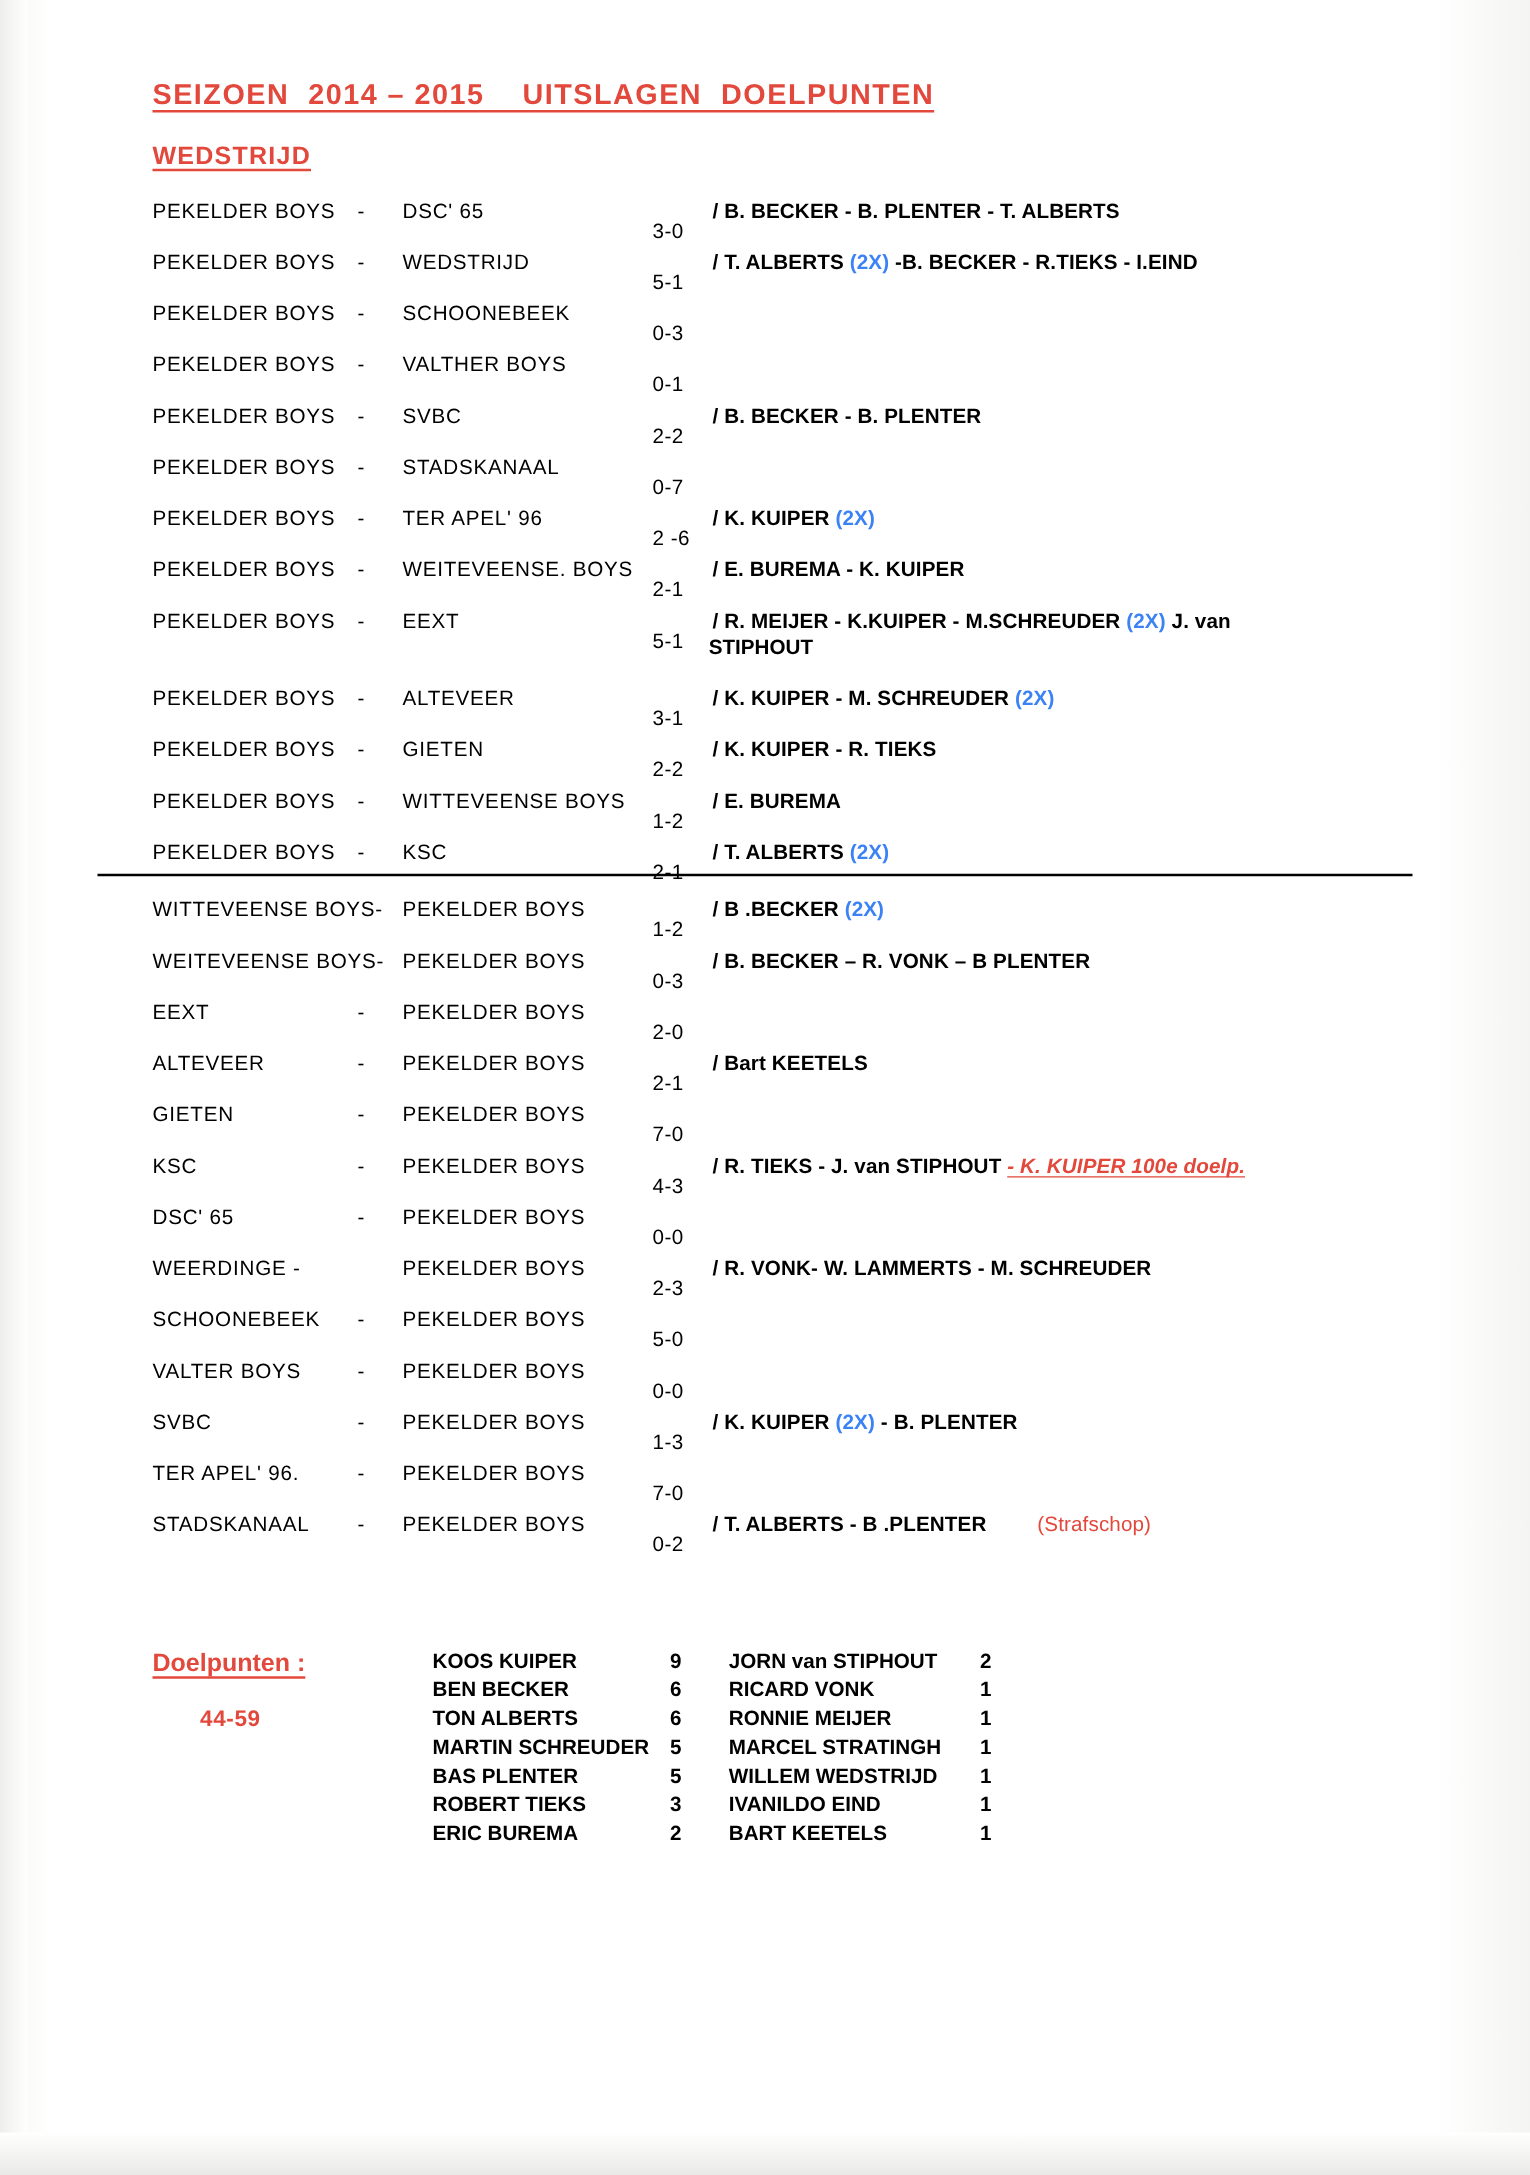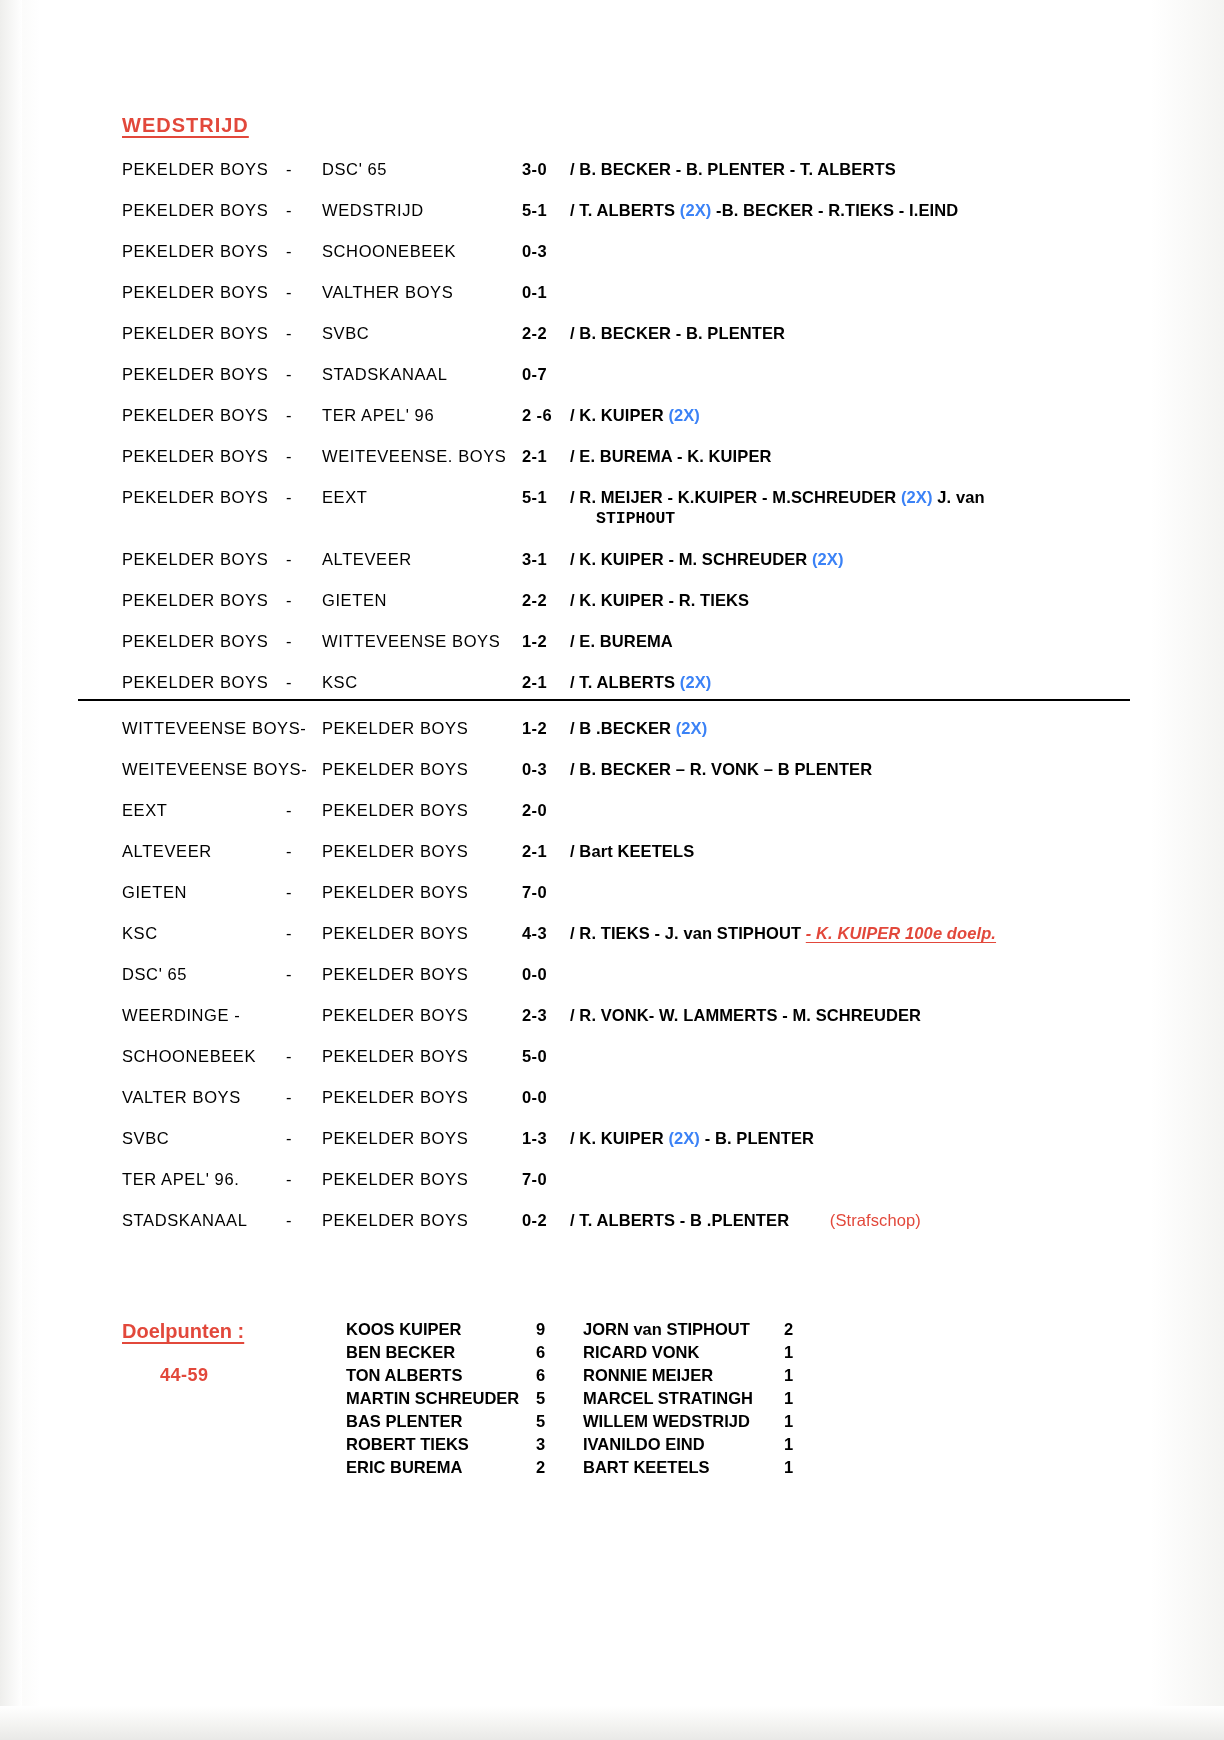--- a/index.html
+++ b/index.html
@@ -93,34 +93,34 @@
   .away {
     position: absolute;
     left: 322px;
     width: 200px;
     letter-spacing: 0.6px;
   }
   .score {
     position: absolute;
     left: 522px;
     width: 56px;
-    font-weight: bold;
+    font-weight: normal;
     letter-spacing: 0.4px;
+    margin-top: 16px;
   }
   .scorers {
     position: absolute;
     left: 570px;
     font-weight: bold;
     letter-spacing: 0.1px;
   }
   .scorers-cont {
     position: absolute;
-    left: 596px;
-    font-weight: bold;
-    font-family: Liberation Mono, monospace;
+    left: 567px;
+    font-weight: bold;
   }
   .mult { color: #3b82f6; font-weight: bold; }
   .note-red {
     color: #e2483b;
     font-style: italic;
     font-weight: bold;
     text-decoration: underline;
     text-underline-offset: 3px;
   }
   .note-red-plain { color: #e2483b; font-weight: normal; margin-left: 36px; }
@@ -175,20 +175,21 @@
 </style>
 </head>
 <body>
 
 <div class="page"></div>
 <div class="page-edge-left"></div>
 <div class="page-edge-bottom"></div>
 
 <div class="content">
 
+  <div class="doc-title">SEIZOEN  2014 – 2015    UITSLAGEN  DOELPUNTEN</div>
   <div class="section-title">WEDSTRIJD</div>
 
   <div class="matches" id="home-matches">
       <div class="row b1" style="top: 160px;">
         <span class="home">PEKELDER  BOYS</span>
         <span class="dash">-</span>
         <span class="away">DSC' 65</span>
         <span class="score">3-0</span>
         <span class="scorers">/ B. BECKER - B. PLENTER - T. ALBERTS</span>
       </div>

